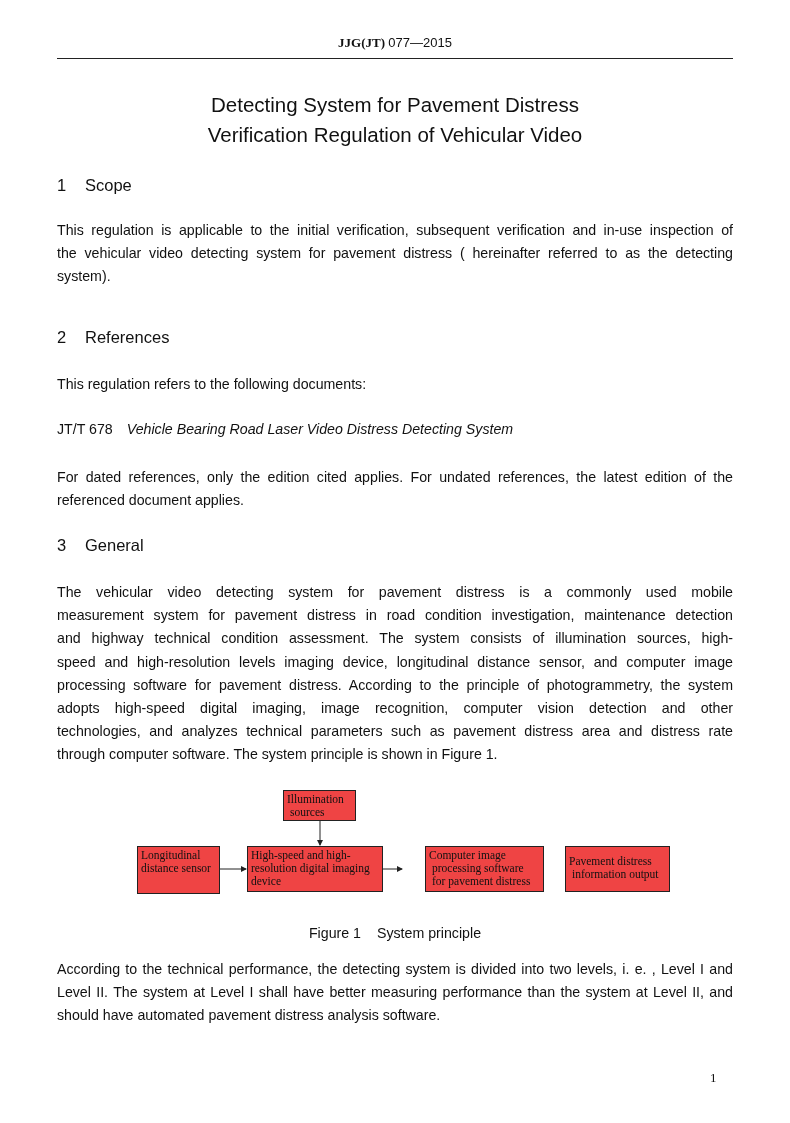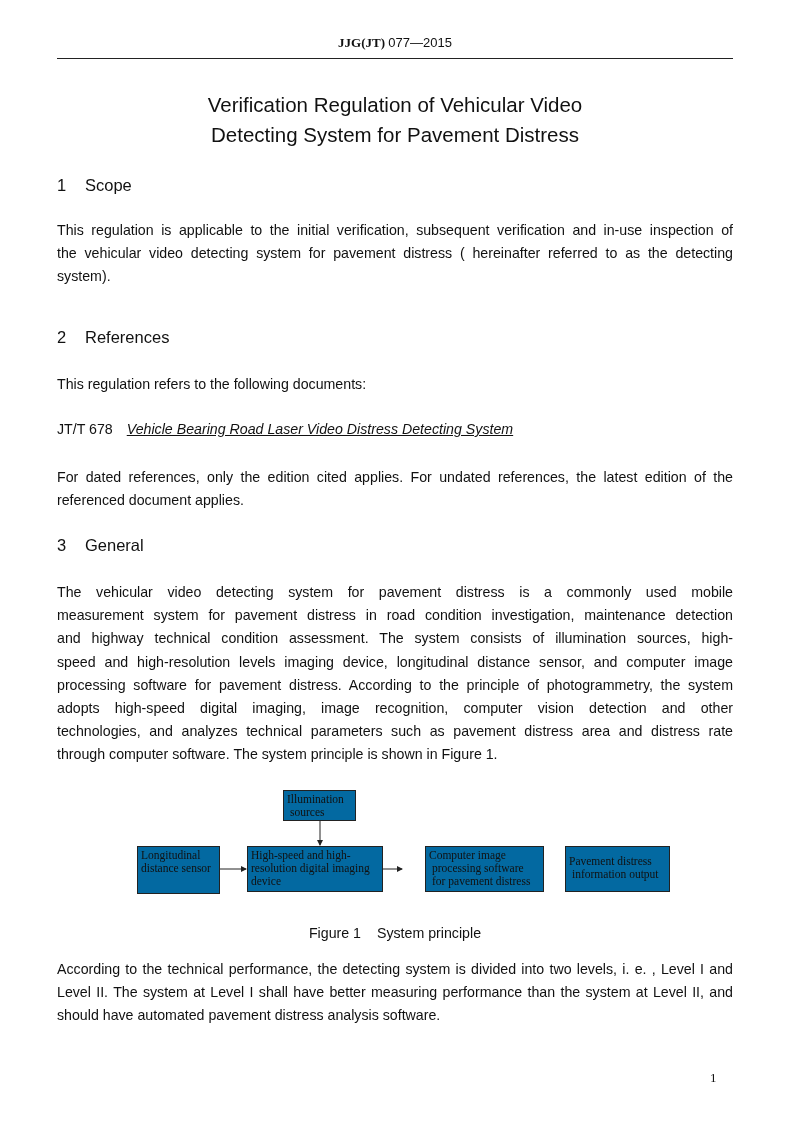--- a/index.html
+++ b/index.html
@@ -6,41 +6,41 @@
     body { width: 790px; height: 1123px; position: relative; overflow: hidden; color: #111; font-family: "Liberation Sans", sans-serif; }
     .header { position: absolute; left: 57px; top: 35px; width: 676px; text-align: center; font-family: "Liberation Serif", serif; font-weight: bold; font-size: 13px; }
     .header .num { font-family: "Liberation Sans", sans-serif; font-weight: normal; }
     .header-rule { position: absolute; left: 57px; top: 58px; width: 676px; height: 0; border-top: 1.5px solid #222; }
     .title { position: absolute; left: 57px; top: 90px; width: 676px; text-align: center; font-size: 20.5px; line-height: 30px; }
     .h { position: absolute; left: 57px; font-size: 16.5px; }
     .h .n { display: inline-block; width: 28px; }
     .p { position: absolute; left: 57px; width: 676px; font-size: 14.2px; line-height: 23.2px; text-align: justify; }
     .p .line { display: block; text-align: justify; text-align-last: justify; white-space: nowrap; }
     .p .line.last { text-align-last: left; }
-    .ref { position: absolute; left: 57px; top: 421px; font-size: 14.2px; text-decoration: underline; }
+    .ref { position: absolute; left: 57px; top: 421px; font-size: 14.2px; }
     .ref .code { display: inline-block; margin-right: 14px; }
     .ref .title-it { font-style: italic; }
     .fig { position: absolute; left: 0; top: 0; }
-    .box { position: absolute; border: 1px solid #222; font-family: "Liberation Serif", serif; font-size: 11.5px; line-height: 13px; padding: 2px 3px; box-sizing: border-box; background: #0369a1; }
+    .box { position: absolute; border: 1px solid #222; font-family: "Liberation Serif", serif; font-size: 11.5px; line-height: 13px; padding: 2px 3px; box-sizing: border-box; background: #ef4444; }
     .caption { position: absolute; left: 57px; top: 925px; width: 676px; text-align: center; font-size: 14.2px; }
     .caption .sp { display: inline-block; width: 16px; }
     .pageno { position: absolute; left: 710px; top: 1070px; font-family: "Liberation Serif", serif; font-size: 13px; }
   </style>
 </head>
 <body>
 
 <div class="header">
   <span>JJG(JT)</span>
   <span class="num">077—2015</span>
 </div>
 <div class="header-rule"></div>
 
 <div class="title">
+  <div>Detecting System for Pavement Distress</div>
   <div>Verification Regulation of Vehicular Video</div>
-  <div>Detecting System for Pavement Distress</div>
 </div>
 
 <div class="h" style="top:176px;">
   <span class="n">1</span><span>Scope</span>
 </div>
 <div class="p" style="top:219px;">
   <span class="line">This regulation is applicable to the initial verification, subsequent verification and in-use inspection of</span>
   <span class="line">the vehicular video detecting system for pavement distress ( hereinafter referred to as the detecting</span>
   <span class="line last">system).</span>
 </div>

